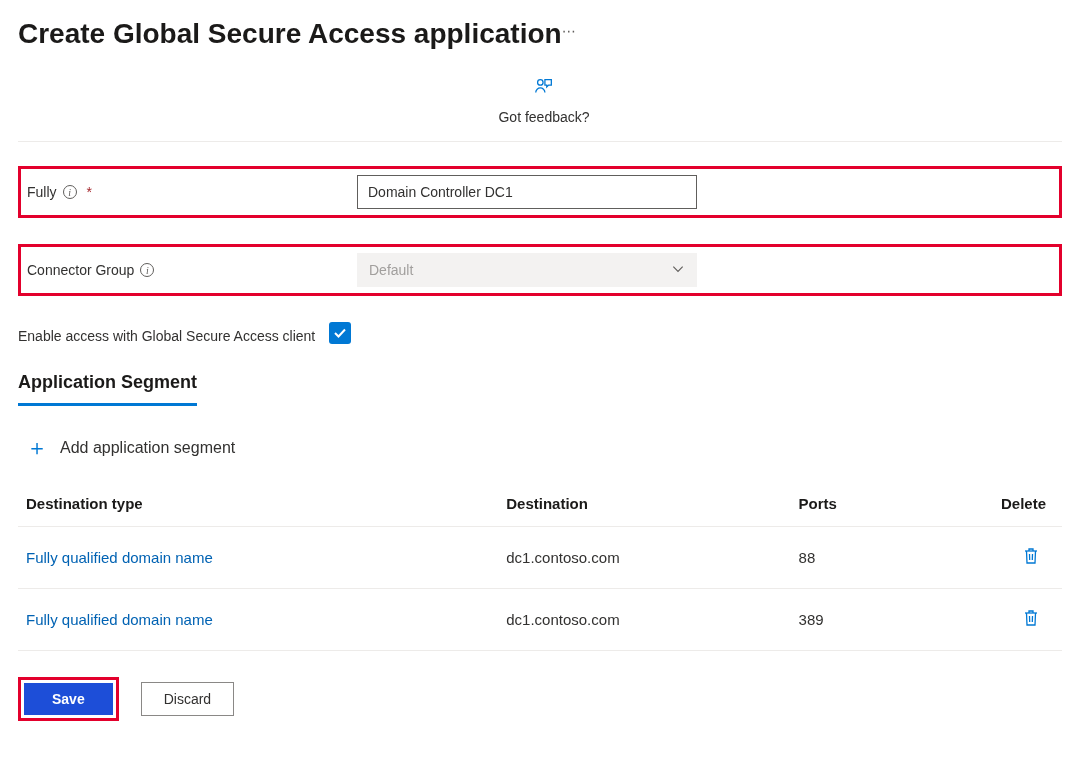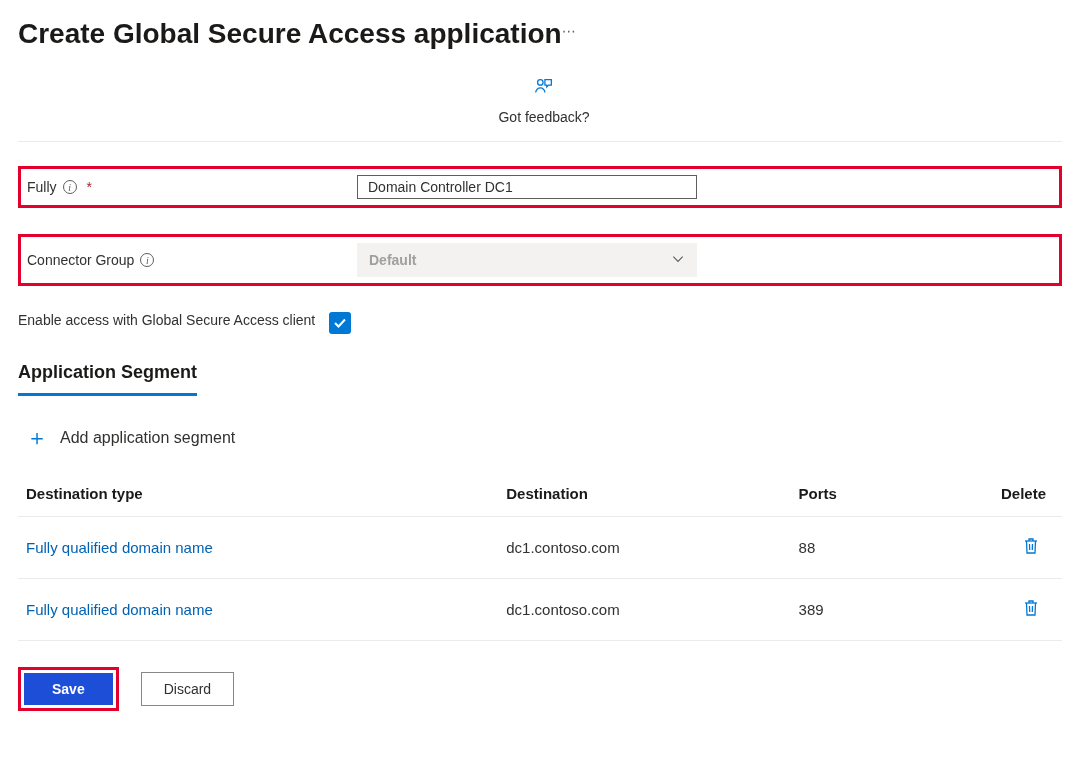--- a/index.html
+++ b/index.html
@@ -25,31 +25,30 @@
     position: relative;
   }
   .highlight-box {
     border: 3px solid #e3002c;
     padding: 6px 6px;
   }
   .field-label { width: 330px; display: flex; align-items: center; gap: 6px; font-size: 14px; color:#323130;}
   .info-icon { width: 14px; height: 14px; border: 1px solid #605e5c; border-radius: 50%; display:inline-flex; align-items:center; justify-content:center; font-size:10px; color:#605e5c; font-family: Georgia, serif; font-style: italic;}
   .required-star { color: #a4262c; margin-left: 4px; }
   .text-input {
-    width: 340px; height: 24px; border: 1px solid #605e5c; padding: 0 10px;
+    width: 340px; height: 34px; border: 1px solid #605e5c; padding: 0 10px;
     font-size: 14px; color: #323130; background:#fff;
   }
   .select-wrap {
     width: 340px; height: 34px; background: #f3f2f1; display:flex; align-items:center;
     justify-content:space-between; padding: 0 12px; color:#a19f9d; font-size:14px;
     cursor: pointer;
-    font-weight: bold;
   }
   .chevron-down svg { width: 14px; height: 14px; }
-  .checkbox-row { display:flex; align-items:flex-start; gap: 14px; margin-bottom: 28px; }
+  .checkbox-row { display:flex; align-items:flex-end; gap: 14px; margin-bottom: 28px; }
   .checkbox {
     width: 22px; height: 22px; background: #0078d4; border-radius: 3px;
     display:inline-flex; align-items:center; justify-content:center;
   }
   .checkbox svg { width: 14px; height: 14px; }
   .tab-header { font-size: 18px; font-weight: 600; color: #1b1a19; padding-bottom: 10px; border-bottom: 3px solid #0078d4; display:inline-block; margin-bottom: 0; }
   .tab-underline-full { border-bottom: 1px solid transparent; margin-bottom: 20px; }
   .add-segment-row { display:flex; align-items:center; gap: 12px; padding: 10px 0 26px 8px; }
   .plus-icon { color:#0078d4; font-size: 22px; font-weight: 300; line-height: 1; }
   .add-segment-text { color:#323130; font-size: 16px; }

